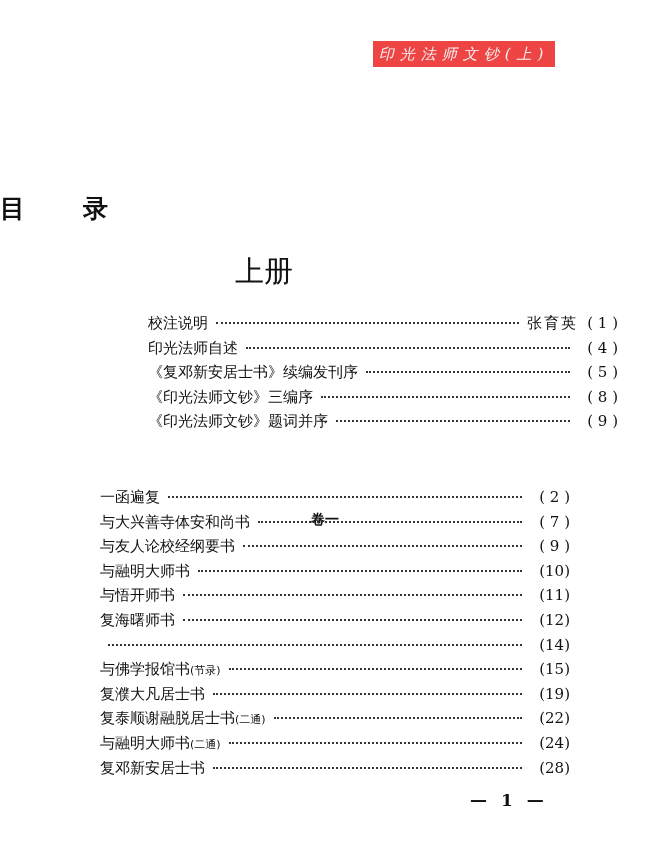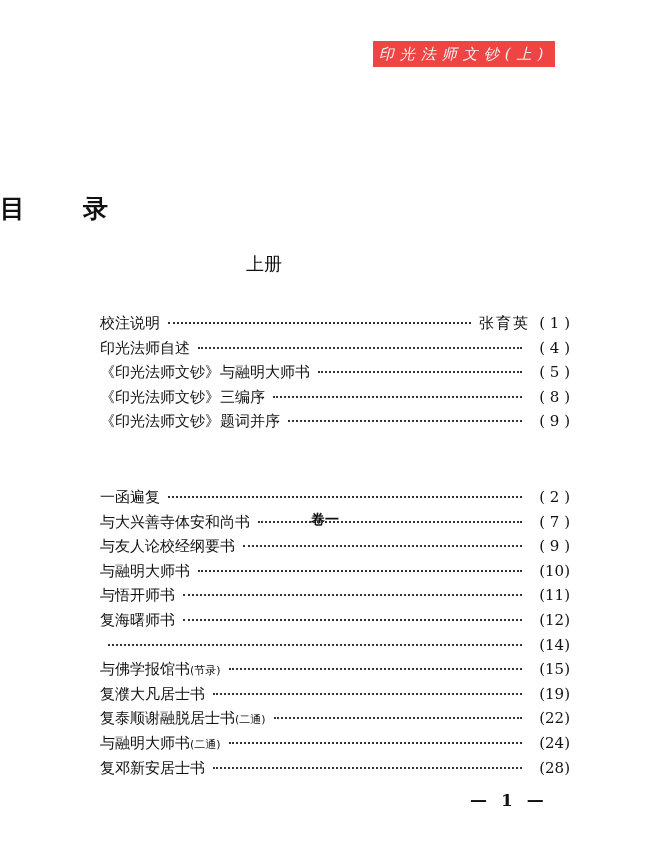--- a/index.html
+++ b/index.html
@@ -6,21 +6,21 @@
   body { width:650px; height:850px; position:relative; overflow:hidden;
          font-family:"DejaVu Serif", "Liberation Serif", serif; color:#111; }
   .running-head { position:absolute; left:373px; top:41px; width:182px; height:26px;
          background:#ef4444; color:#f2f2f2; font-size:15px; line-height:26px;
          text-align:center; letter-spacing:6px; font-style:italic; }
   .title { position:absolute; left:0; width:650px; top:192px; 
          font-size:25px; font-weight:bold; letter-spacing:0; }
   .title span { display:inline-block; }
   .title .gap { width:58px; }
   .subtitle { position:absolute; left:0; width:528px; top:252px; text-align:center;
-         font-size:18px; font-family:Liberation Sans, sans-serif; }
+         font-size:29px; font-family:Liberation Sans, sans-serif; }
   .toc { position:absolute; left:100px; width:470px; }
   .row { display:flex; align-items:baseline; height:24.6px; font-size:15px;
          font-family:"DejaVu Sans","Liberation Sans",sans-serif; }
   .row .t { white-space:nowrap; }
   .row .t small { font-size:11px;margin-top:28px; }
   .row .dots { flex:1; margin:0 8px; border-bottom:2px dotted #333; transform:translateY(-4px); height:0; }
   .row .auth { white-space:nowrap; letter-spacing:2px; }
   .row .p { white-space:nowrap; min-width:40px; text-align:right; font-family:"DejaVu Serif","Liberation Serif",serif; }
   .section-head { position:absolute; left:0; width:650px; top:466px; text-align:center;
          font-size:14px; font-weight:bold; font-family:"DejaVu Sans","Liberation Sans",sans-serif;margin-top:45px; }
@@ -31,34 +31,34 @@
 <body>
 
 <div class="running-head">印光法师文钞(上)</div>
 
 <div class="title">
   <span>目</span><span class="gap"></span><span>录</span>
 </div>
 
 <div class="subtitle">上册</div>
 
-<div class="toc" style="top:314px;">
+<div class="toc" style="top:314px;margin-left:48px;">
   <div class="row">
     <span class="t">校注说明</span>
     <span class="dots"></span>
     <span class="auth">张育英</span>
     <span class="p">( 1 )</span>
   </div>
   <div class="row">
     <span class="t">印光法师自述</span>
     <span class="dots"></span>
     <span class="p">( 4 )</span>
   </div>
   <div class="row">
-    <span class="t">《印光法师文钞》与融明大师书</span>
+    <span class="t">《复邓新安居士书》续编发刊序</span>
     <span class="dots"></span>
     <span class="p">( 5 )</span>
   </div>
   <div class="row">
     <span class="t">《印光法师文钞》三编序</span>
     <span class="dots"></span>
     <span class="p">( 8 )</span>
   </div>
   <div class="row">
     <span class="t">《印光法师文钞》题词并序</span>

